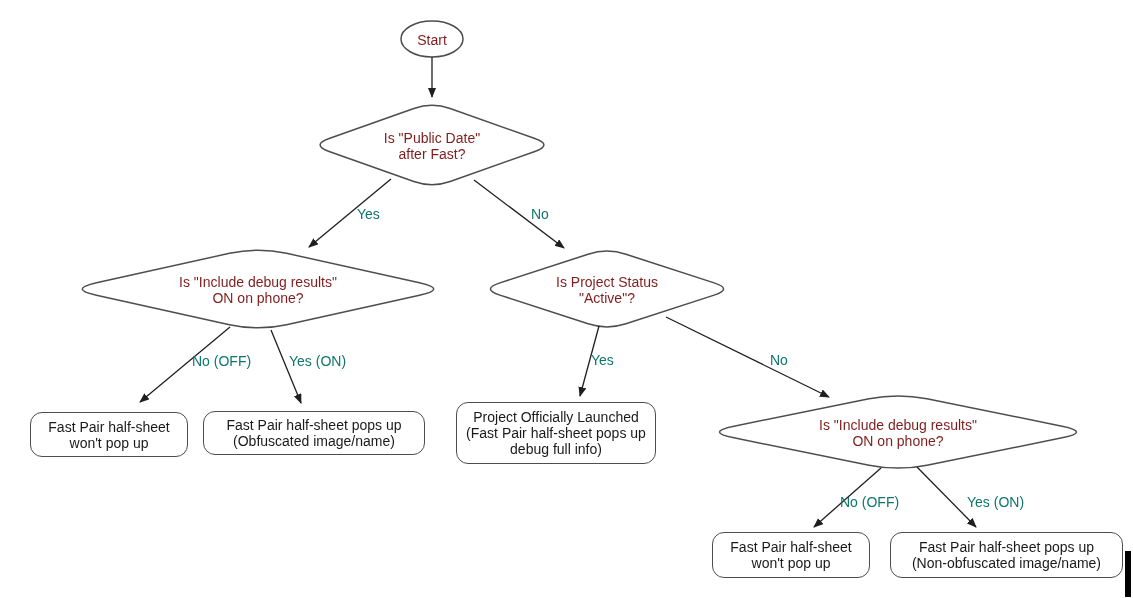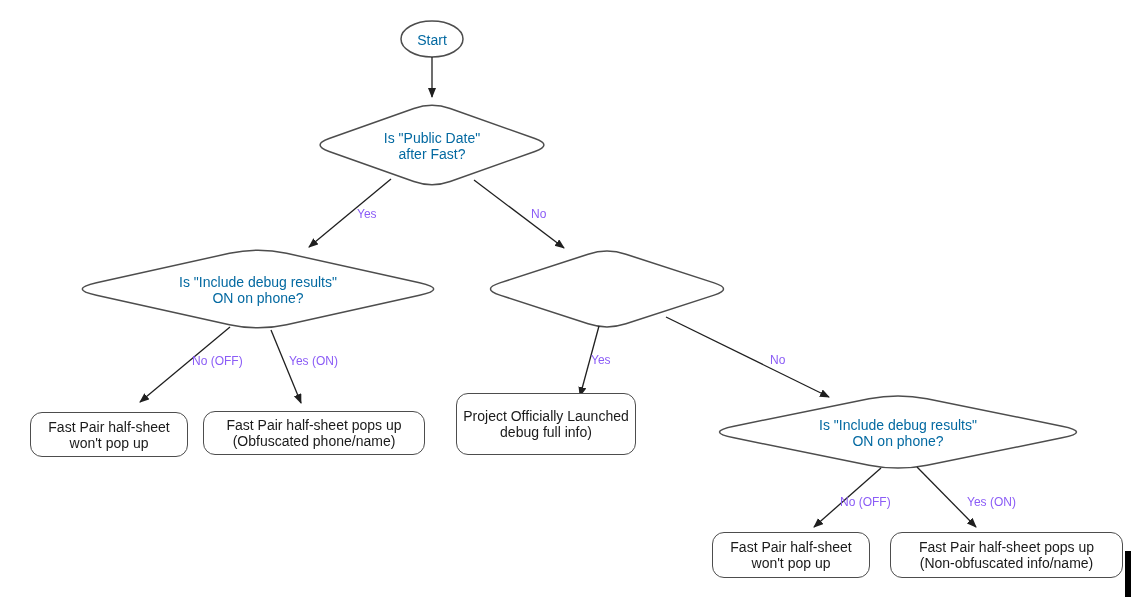--- a/index.html
+++ b/index.html
@@ -27,21 +27,21 @@
     stroke-width: 1.3;
     fill: none;
   }
   .node-label {
     position: absolute;
     transform: translate(-50%, -50%);
     text-align: center;
     font-size: 14px;
     line-height: 16px;
     white-space: nowrap;
-    color: #0369a1;
+    color: #7f1d1d;
   }
   .node-label span { display: block; }
   .terminal-box {
     position: absolute;
     box-sizing: border-box;
     border: 1.5px solid #4d4d4d;
     border-radius: 12px;
     background: #ffffff;
     display: flex;
     flex-direction: column;
@@ -49,24 +49,24 @@
     justify-content: center;
     text-align: center;
     font-size: 14px;
     line-height: 16px;
     white-space: nowrap;
     color: #1a1a1a;
   }
   .terminal-box span { display: block; }
   .edge-label {
     position: absolute;
-    font-size: 12px;
+    font-size: 14px;
     line-height: 16px;
     white-space: nowrap;
-    color: #8b5cf6;
+    color: #0f766e;
   }
   .caret-bar {
     position: absolute;
     left: 1125px; top: 551px;
     width: 6px; height: 46px;
     background: #000000;
   }
 </style>
 </head>
 <body>
@@ -105,49 +105,54 @@
   <div class="node-label" style="left:432px; top:146px;">
     <span>Is "Public Date"</span>
     <span>after Fast?</span>
   </div>
 
   <div class="node-label" style="left:258px; top:290px;">
     <span>Is "Include debug results"</span>
     <span>ON on phone?</span>
   </div>
 
+  <div class="node-label" style="left:607px; top:290px;">
+    <span>Is Project Status</span>
+    <span>"Active"?</span>
+  </div>
 
   <div class="node-label" style="left:898px; top:433px;">
     <span>Is "Include debug results"</span>
     <span>ON on phone?</span>
   </div>
 
   <div class="terminal-box" style="left:30px; top:412px; width:158px; height:45px;">
     <span>Fast Pair half-sheet</span>
     <span>won't pop up</span>
   </div>
 
   <div class="terminal-box" style="left:203px; top:411px; width:222px; height:44px;">
     <span>Fast Pair half-sheet pops up</span>
-    <span>(Obfuscated phone/name)</span>
+    <span>(Obfuscated image/name)</span>
   </div>
 
-  <div class="terminal-box" style="left:456px; top:393px; width:180px; height:62px;">
+  <div class="terminal-box" style="left:456px; top:402px; width:200px; height:62px;">
     <span>Project Officially Launched</span>
+    <span>(Fast Pair half-sheet pops up</span>
     <span>debug full info)</span>
   </div>
 
   <div class="terminal-box" style="left:712px; top:532px; width:158px; height:46px;">
     <span>Fast Pair half-sheet</span>
     <span>won't pop up</span>
   </div>
 
   <div class="terminal-box" style="left:890px; top:532px; width:233px; height:46px;">
     <span>Fast Pair half-sheet pops up</span>
-    <span>(Non-obfuscated info/name)</span>
+    <span>(Non-obfuscated image/name)</span>
   </div>
 
   <div class="edge-label" style="left:357px; top:206px;">Yes</div>
   <div class="edge-label" style="left:531px; top:206px;">No</div>
   <div class="edge-label" style="left:192px; top:353px;">No (OFF)</div>
   <div class="edge-label" style="left:289px; top:353px;">Yes (ON)</div>
   <div class="edge-label" style="left:591px; top:352px;">Yes</div>
   <div class="edge-label" style="left:770px; top:352px;">No</div>
   <div class="edge-label" style="left:840px; top:494px;">No (OFF)</div>
   <div class="edge-label" style="left:967px; top:494px;">Yes (ON)</div>

